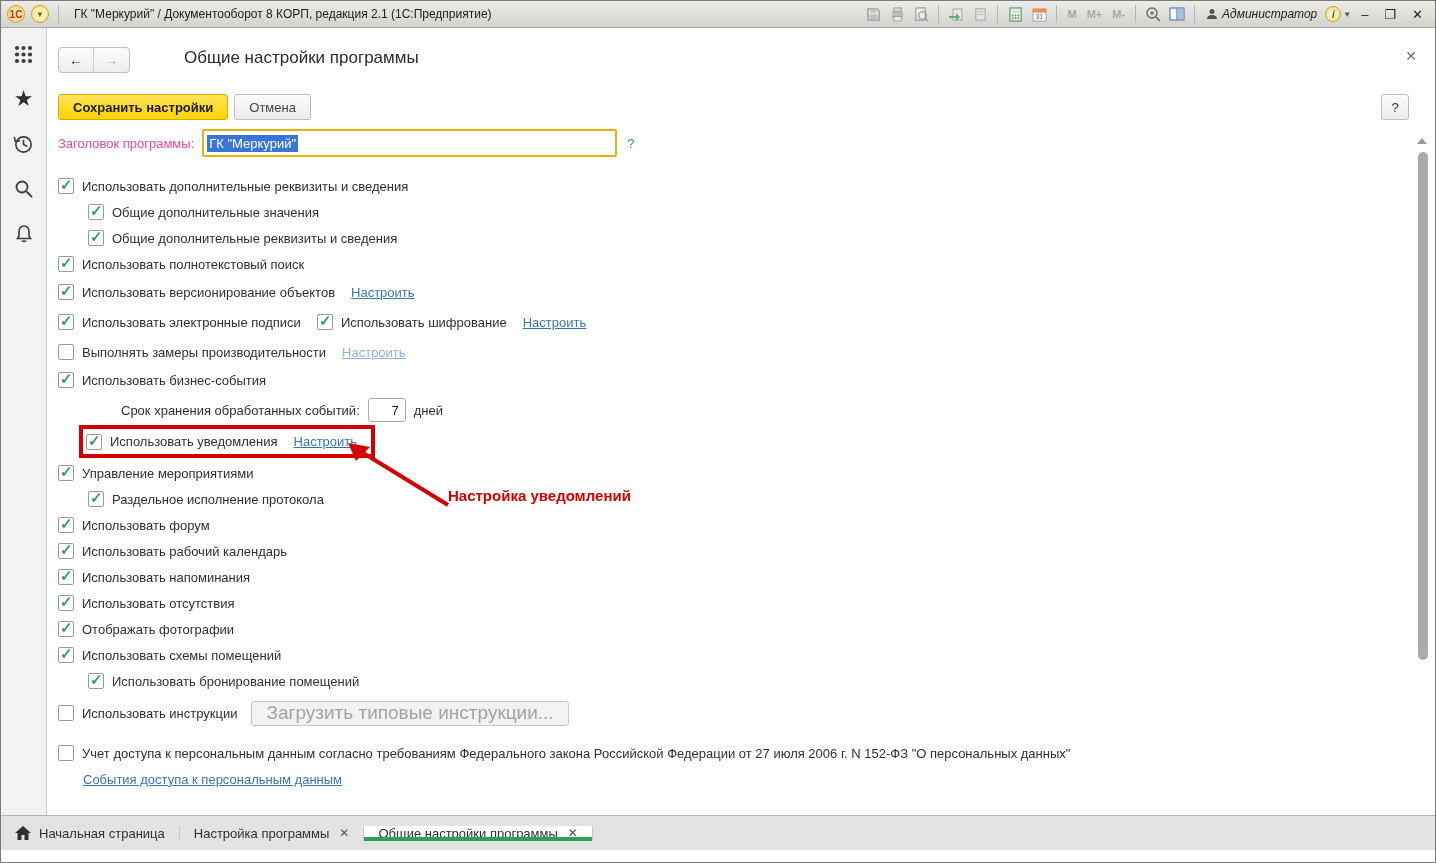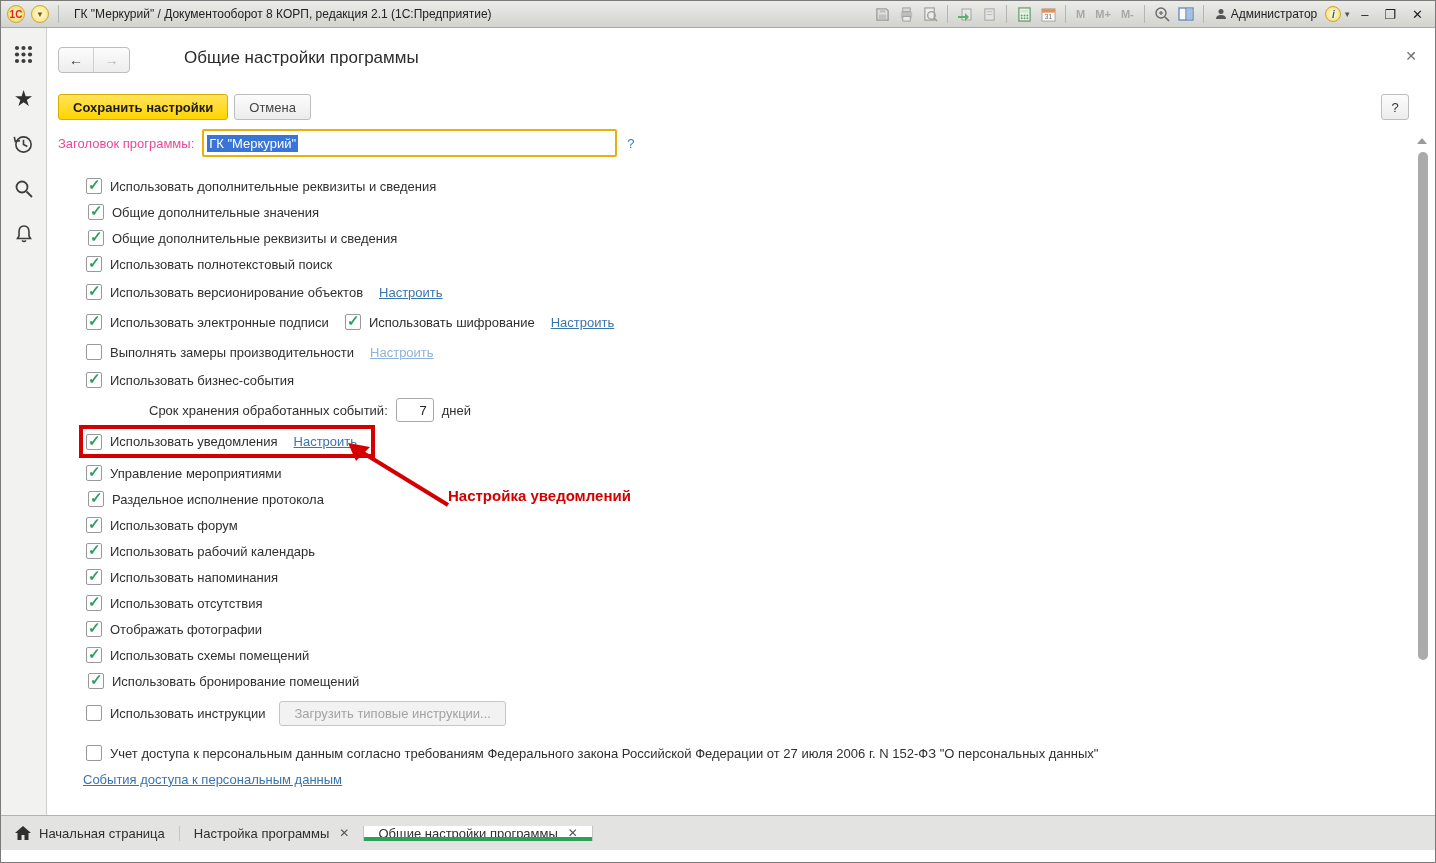--- a/index.html
+++ b/index.html
@@ -35,21 +35,21 @@
   }
   .tb-sep { width:1px; height:18px; background:#b5b5b1; margin:0 3px; }
   .tb-title { margin-left:6px; white-space:nowrap; }
   .tb-right { margin-left:auto; display:flex; align-items:center; gap:4px; }
   .tb-icon {
     width:20px; height:20px; display:flex; align-items:center; justify-content:center;
     opacity:.85;
   }
   .tb-icon svg { display:block; }
   .mem-btn { color:#a7a7a3; font-weight:bold; font-size:11px; padding:0 3px; }
-  .tb-user { display:flex; align-items:center; gap:4px; color:#222; margin:0 4px; }
+  .tb-user { display:flex; align-items:center; gap:4px; color:#222; margin:0 4px;font-style:italic; }
   .info-btn { display:flex; align-items:center; gap:2px; }
   .info-circle {
     width:16px; height:16px; border-radius:50%;
     background:radial-gradient(#fffbe2,#f5d95e); border:1px solid #c7a42e;
     color:#1f5fa8; font-weight:bold; font-size:10px; font-style:italic;
     display:flex; align-items:center; justify-content:center;
   }
   .caret { font-size:8px; color:#555; }
   .win-ctrl { font-size:13px; color:#222; padding:0 6px; }
 
@@ -101,21 +101,21 @@
   .form-label { color:#ec4899; margin-right:8px; }
   .title-input {
     width:415px; height:28px; border:2px solid #e7b10c; border-radius:2px;
     background:#fff; display:flex; align-items:center; padding:0 3px;
   }
   .sel-text { background:#3875d6; color:#fff; padding:1px 2px; }
   .hint-q { color:#2d7dd2; margin-left:10px; }
 
   
   .settings { position:absolute; left:10px; top:145px; right:40px; }
-  .row { display:flex; align-items:center; height:26px; gap:8px; white-space:nowrap;margin-left:28px; }
+  .row { display:flex; align-items:center; height:26px; gap:8px; white-space:nowrap; }
   .row.ind1 { margin-left:30px; }
   .cb {
     width:16px; height:16px; border:1px solid #999; border-radius:2px;
     background:#fff; flex:0 0 16px; position:relative;
   }
   .cb.checked::before {
     content:"✓"; position:absolute; left:1px; top:-3px;
     color:#2e9e5f; font-weight:bold; font-size:15px;
   }
   .lbl { color:#2f2f2f; }
@@ -124,21 +124,21 @@
   .mt2{margin-top:2px}.mt4{margin-top:4px}.mt5{margin-top:5px}.mt6{margin-top:6px}.mt14{margin-top:14px}
   .num-input {
     width:38px; height:24px; border:1px solid #a9a9a9; border-radius:3px;
     text-align:right; padding:0 6px 0 2px; font-size:13px; color:#222;
     font-family:"Liberation Sans", sans-serif;
   }
   .retention-label { margin-left:63px; color:#2f2f2f; }
   .gray-btn {
     height:25px; padding:0 14px; margin-left:6px;
     border:1px solid #c6c6c6; border-radius:3px;
-    background:#f2f2f2; color:#a3a3a3; font-size:13px;
+    background:#f2f2f2; color:#a3a3a3; font-size:19px;
     display:flex; align-items:center;
   }
   .row-hl-wrap { position:relative; z-index:5; margin-top:2px; }
   .red-box {
     display:inline-flex; align-items:center; gap:8px;
     border:4px solid #d40000; padding:1px 14px 1px 3px; margin-left:1px;
     height:33px;
   }
   .ann-arrow { position:absolute; left:288px; top:14px; overflow:visible; }
   .ann-label {

